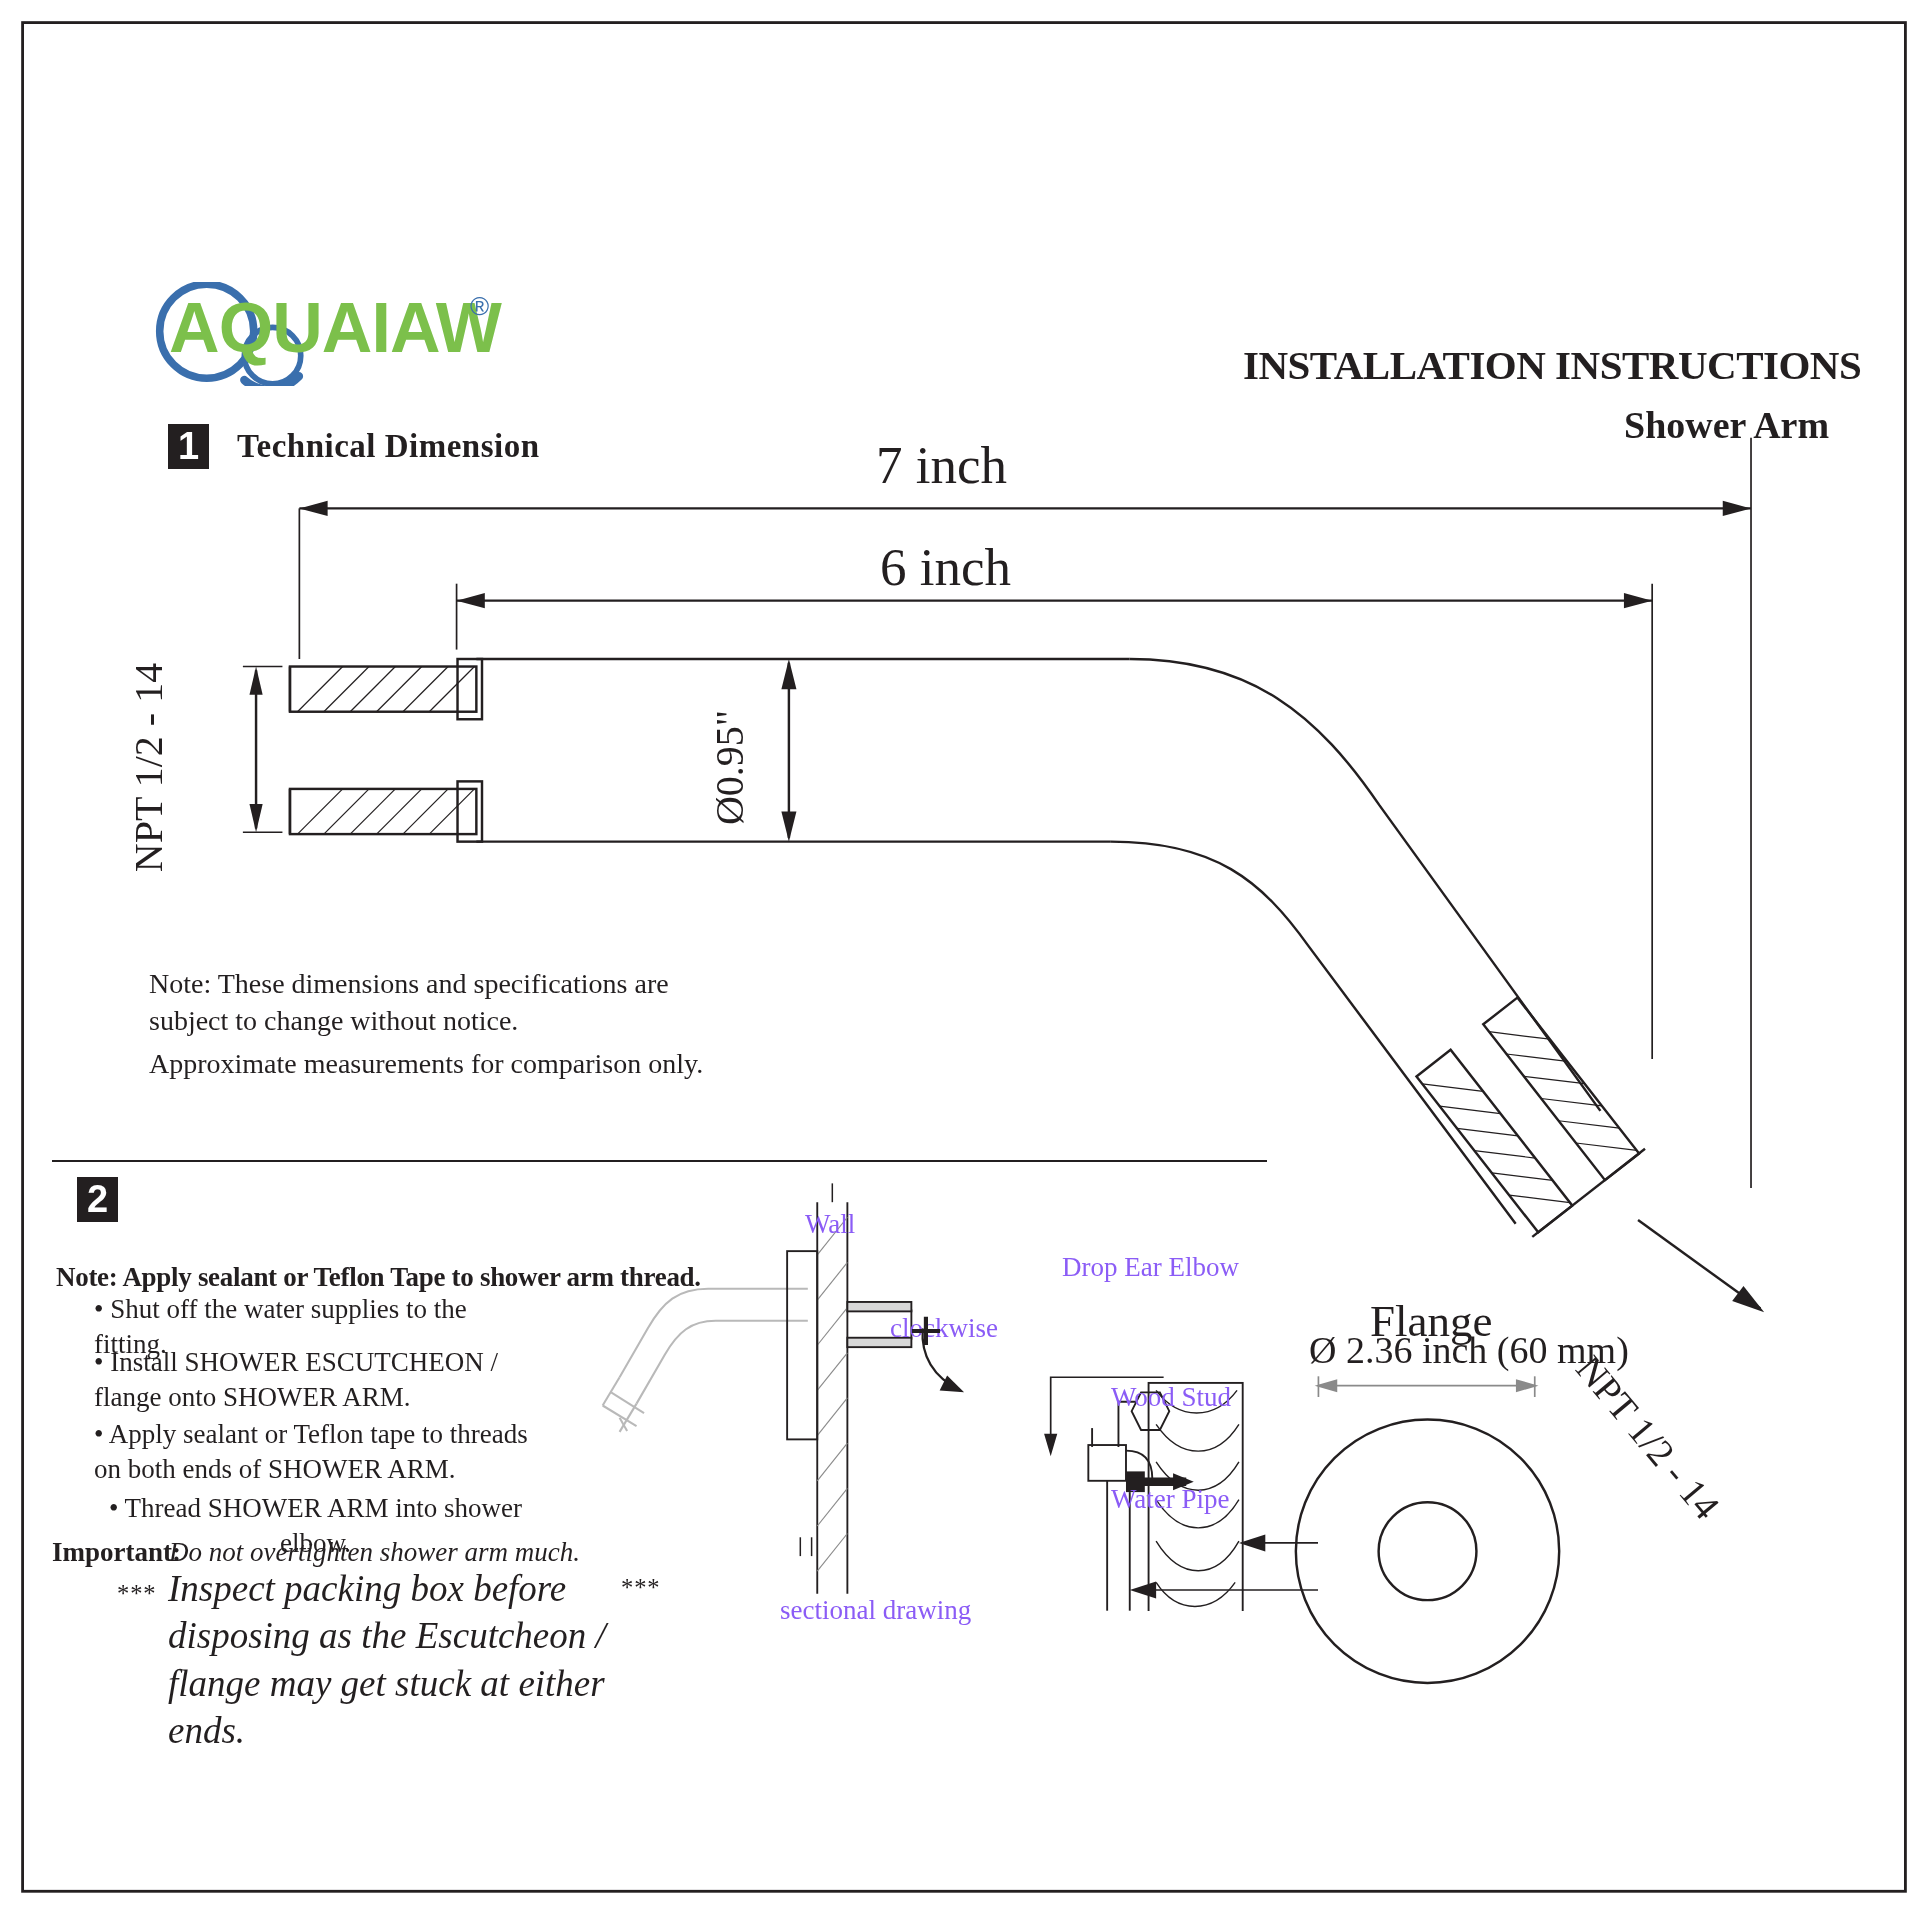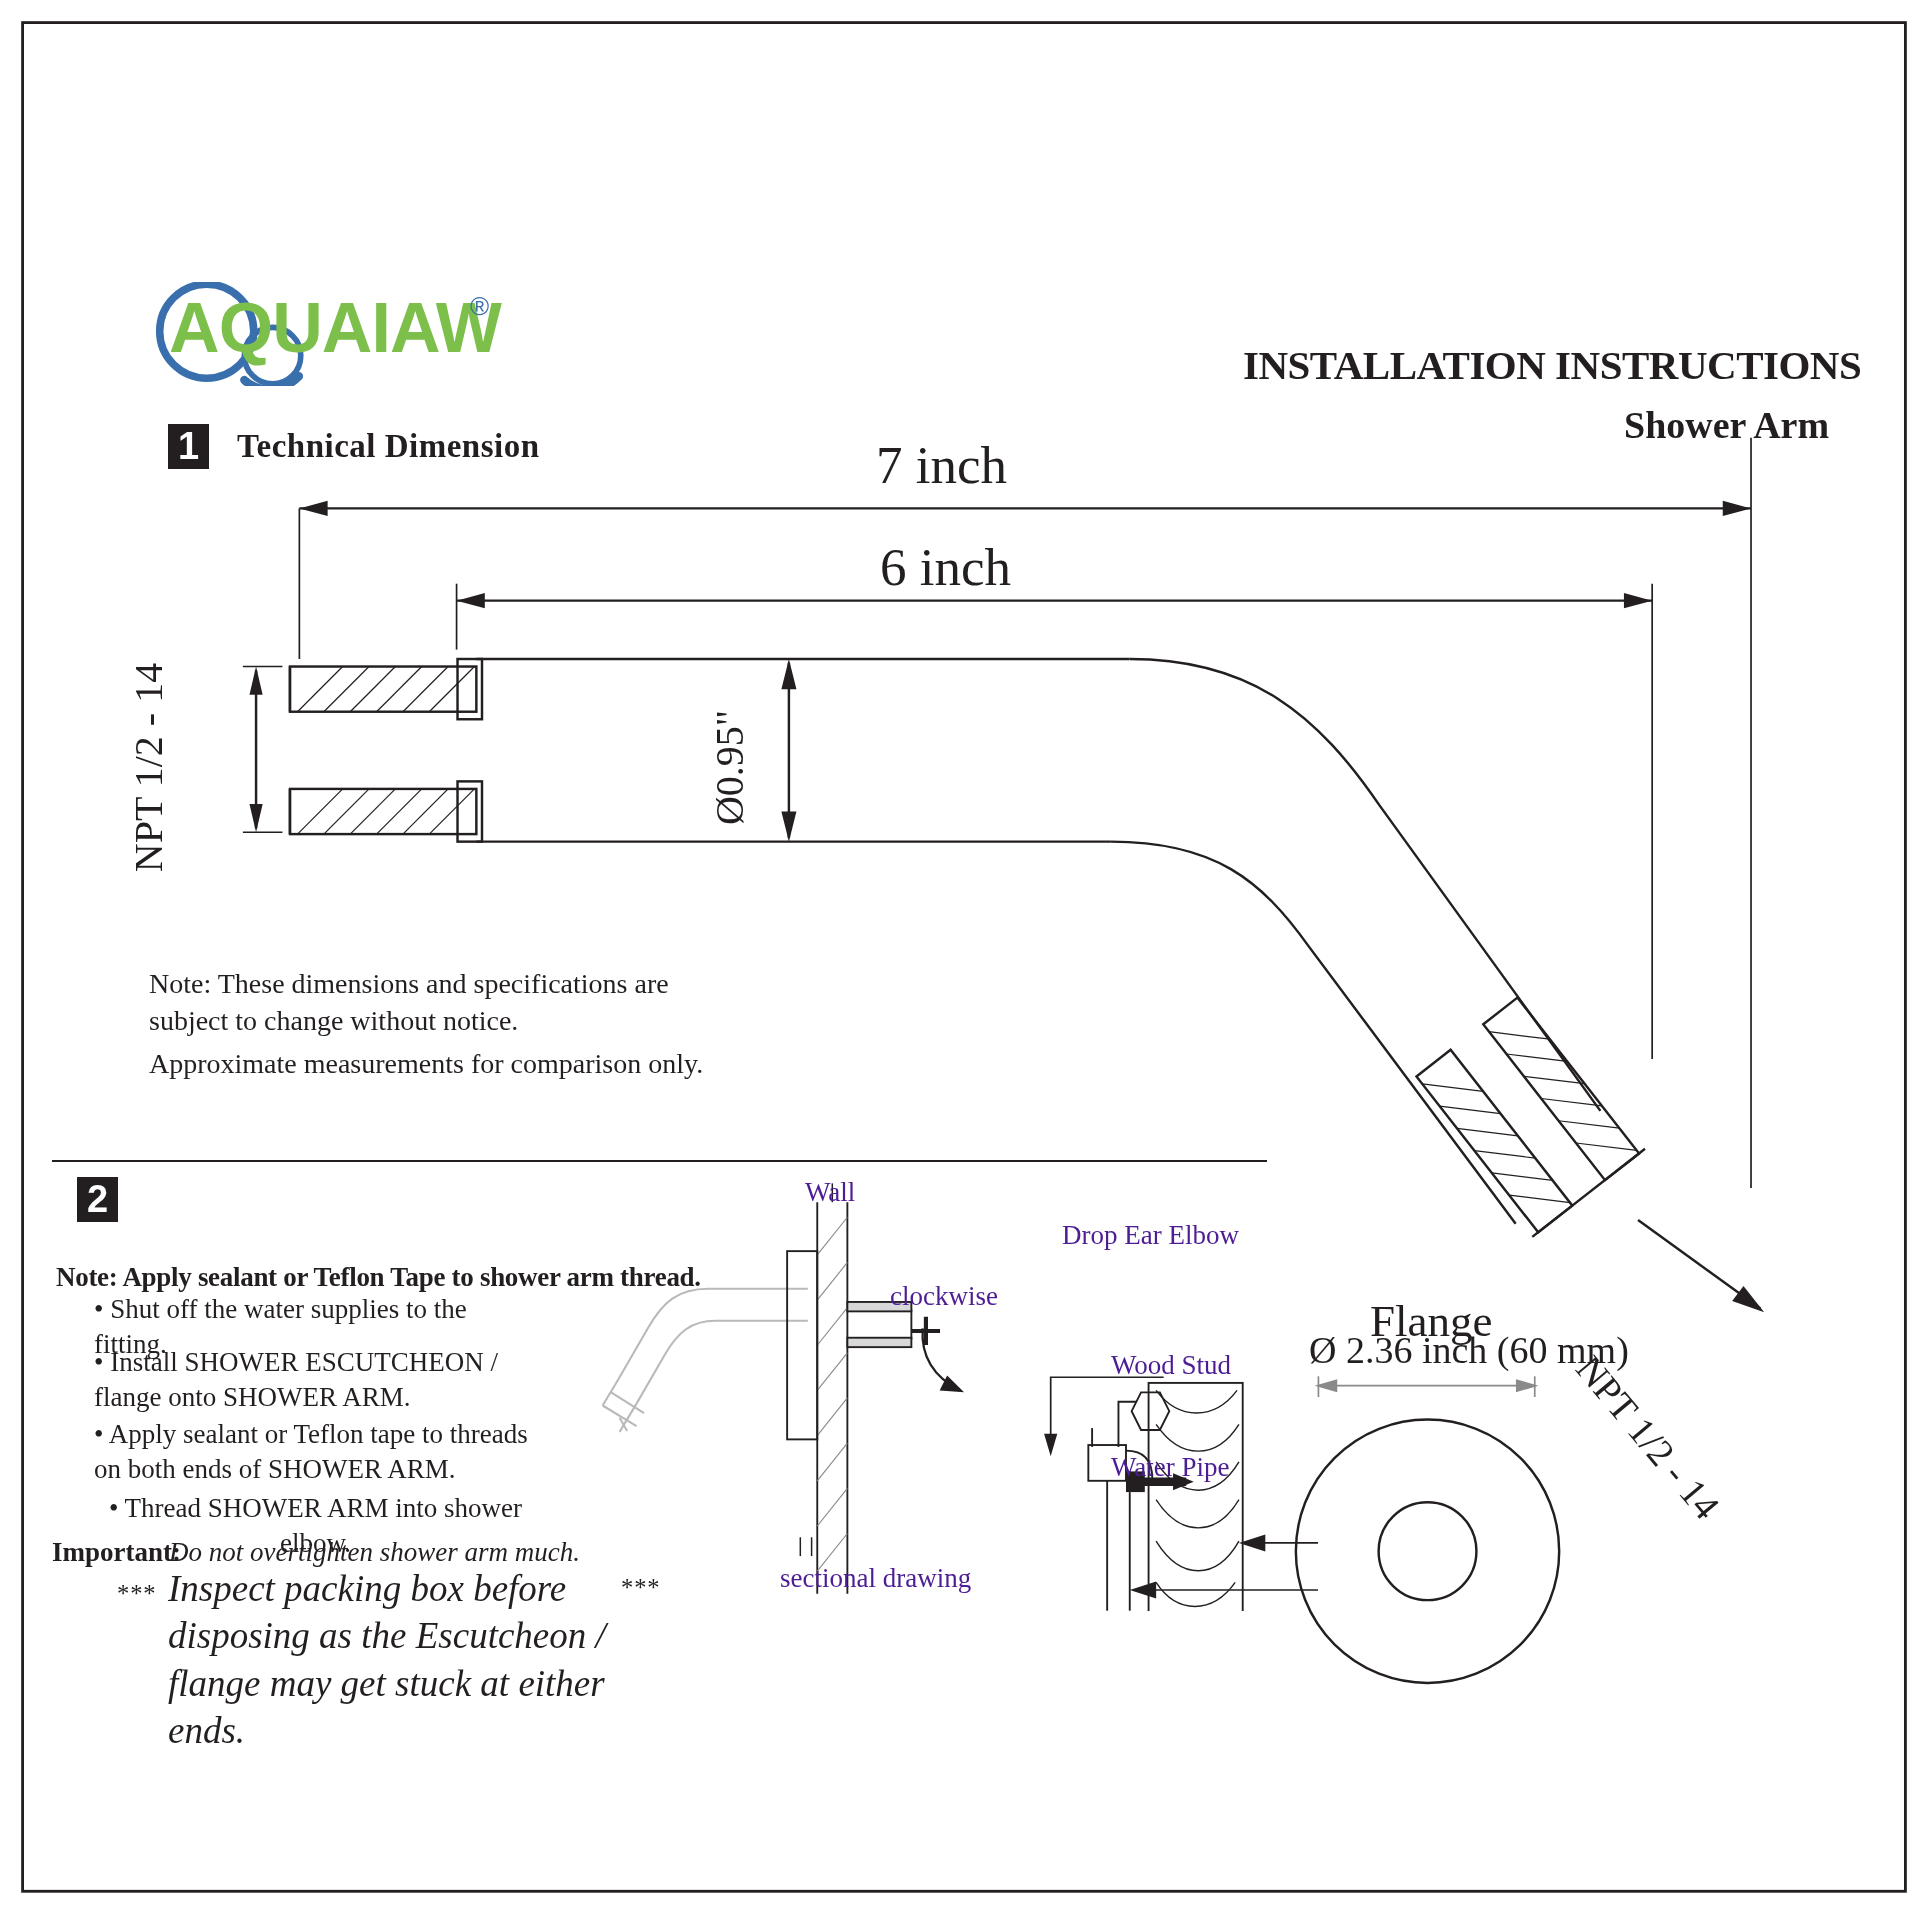--- a/index.html
+++ b/index.html
@@ -245,22 +245,23 @@
     line-height: 1.28;
     color: #231f20;
     width: 452px;
   }
 
   
   .sd-label {
     position: absolute;
     font-family: "Liberation Serif", serif;
     font-size: 27px;
-    color: #4c1d95;
-    white-space: nowrap;
+    color: #8b5cf6;
+    white-space: nowrap;
+    margin-top: 32px;
   }
   #lbl-wall        { left: 805px;  top: 1177px; }
   #lbl-clockwise   { left: 890px;  top: 1281px; }
   #lbl-dropear     { left: 1062px; top: 1220px; }
   #lbl-woodstud    { left: 1111px; top: 1350px; }
   #lbl-waterpipe   { left: 1111px; top: 1452px; }
   #lbl-sectional   { left: 780px;  top: 1563px; }
   #plus-sign {
     position: absolute;
     left: 909px;

